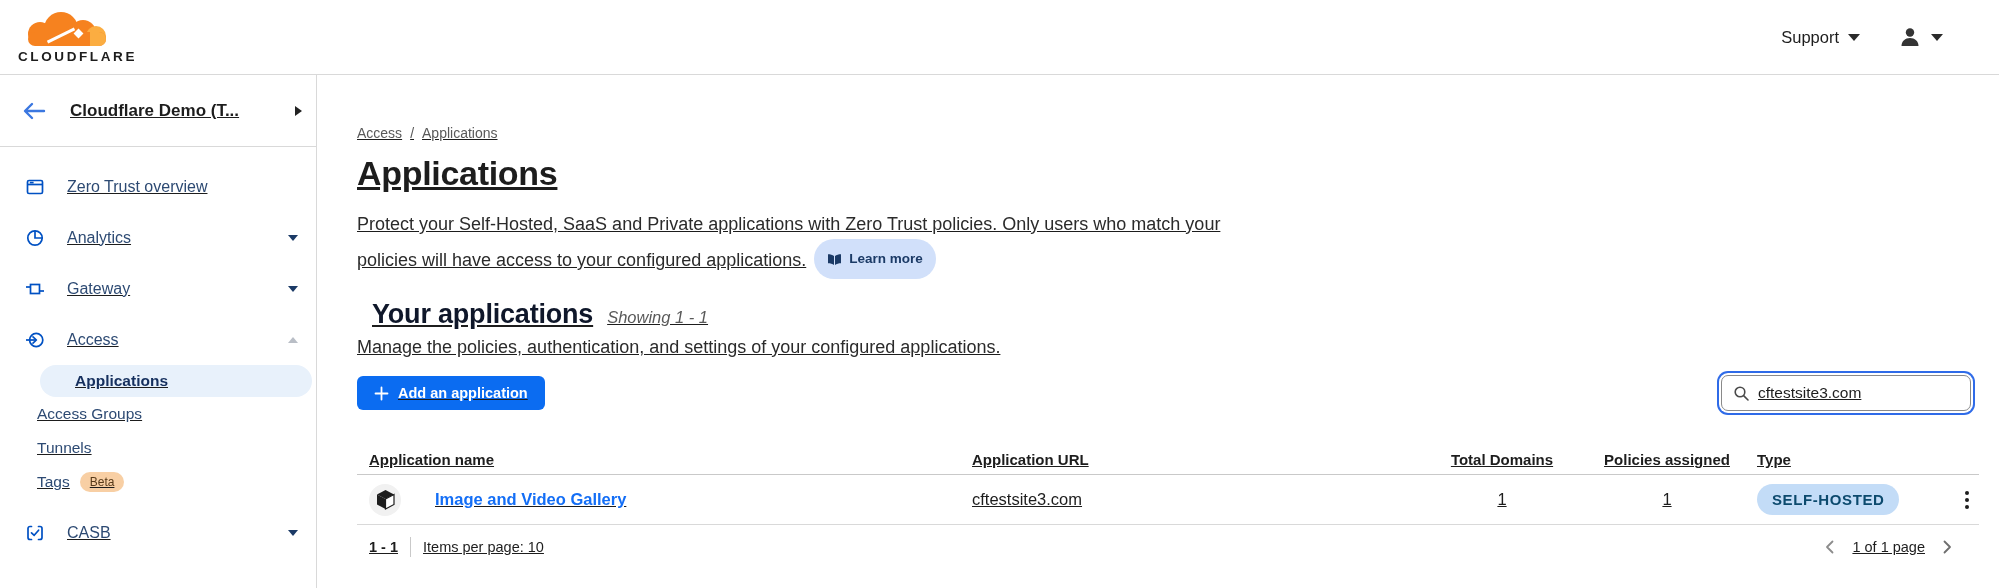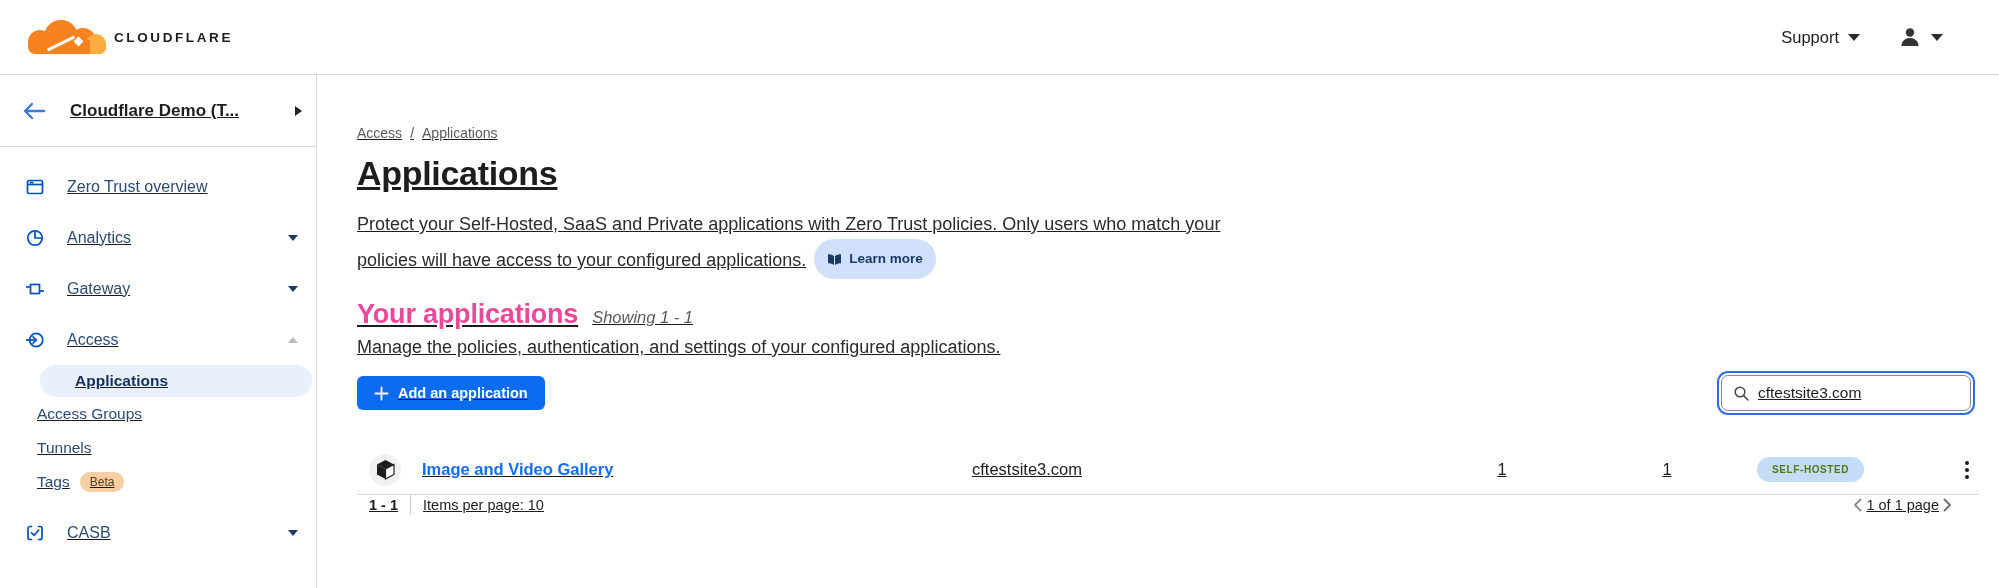--- a/index.html
+++ b/index.html
@@ -11,21 +11,21 @@
   }
 
   
   .topbar {
     height: 75px; display: flex; align-items: center;
     justify-content: space-between;
     padding: 0 56px 0 18px;
     border-bottom: 1px solid #d9d9d9;
     background: #fff;
   }
-  .logo { display: flex; flex-direction: row; align-items: center; cursor: pointer; }
+  .logo { display: flex; flex-direction: column; cursor: pointer; }
   .cloud { position: relative; width: 96px; height: 38px; }
   .cloud .c1 { position:absolute; left:10px; top:12px; width:24px; height:24px; border-radius:50%; background:#f6821f; }
   .cloud .c2 { position:absolute; left:26px; top:2px;  width:34px; height:34px; border-radius:50%; background:#f6821f; }
   .cloud .c3 { position:absolute; left:52px; top:10px; width:26px; height:26px; border-radius:50%; background:#f6821f; }
   .cloud .c4 { position:absolute; left:68px; top:16px; width:20px; height:20px; border-radius:50%; background:#fbad41; }
   .cloud .base { position:absolute; left:10px; top:22px; width:78px; height:14px; border-radius:7px; background:#f6821f; }
   .cloud .base-r { position:absolute; left:72px; top:22px; width:16px; height:14px; border-radius:0 7px 7px 0; background:#fbad41; }
   .cloud .slash { position:absolute; left:28px; top:24px; width:30px; height:3px; background:#fff; transform: rotate(-26deg); }
   .cloud .spark { position:absolute; left:57px; top:20px; width:7px; height:7px; background:#fff; transform: rotate(45deg); }
   .wordmark { font-size: 13.5px; font-weight: bold; letter-spacing: 2.6px; color:#1d1d1d; margin-top: 1px; }
@@ -83,21 +83,21 @@
 
   .page-desc { margin-top: 16px; font-size: 18px; line-height: 30px; color:#2b2b2b; max-width: 880px; }
   .learn-more {
     display:inline-flex; align-items:center; gap:7px; vertical-align: baseline;
     background:#d1e0fa; color:#1b3a66; border-radius:999px;
     font-size: 13.5px; font-weight: bold; padding: 5px 13px; margin-left: 8px;
     cursor:pointer; white-space:nowrap;
   }
 
   .section-head { margin-top: 20px; display:flex; align-items: baseline; gap: 14px; }
-  .section-title { font-size: 27px; font-weight: bold; color:#ec4899; letter-spacing:-0.2px; }
+  .section-title { font-size: 27px; font-weight: bold; color:#0f172a; letter-spacing:-0.2px;margin-left:15px; }
   .showing { font-size: 16.5px; font-style: italic; color:#595959; }
   .section-sub { margin-top: 7px; font-size: 18px; color:#2b2b2b; }
 
   .toolbar { margin-top: 17px; display:flex; align-items:center; justify-content: space-between; }
   .btn-primary {
     display:flex; align-items:center; gap:9px;
     background:#0b6cf1; color:#fff; border:none; border-radius:6px;
     height: 34px; padding: 0 17px; font-size: 14.5px; font-weight: bold;
     font-family: "Liberation Sans", sans-serif; cursor:pointer;
   }
@@ -120,41 +120,41 @@
     display: grid;
     grid-template-columns: 615px 455px 150px 180px 1fr 60px;
     align-items: center;
   }
   .tbl-head { height: 30px; border-bottom: 1px solid #c9c9c9; }
   .th { font-size: 15px; font-weight: bold; color:#1d1d1d; }
   .th.first { padding-left: 12px; }
   .th.center, .td.center { text-align: center; }
   .tbl-row { height: 50px; border-bottom: 1px solid #d9d9d9; }
   .td { font-size: 16.5px; color:#1d1d1d; }
-  .app-cell { display:flex; align-items:center; gap: 21px; padding-left: 12px; text-align: right; }
+  .app-cell { display:flex; align-items:center; gap: 34px; padding-left: 12px; text-align: right; }
   .app-icon-bg {
     width: 32px; height: 32px; border-radius: 50%; background:#f1f1f1;
     display:flex; align-items:center; justify-content:center;
   }
   .app-link { color:#136ef6; font-weight: bold; font-size: 16.5px; text-decoration: none; cursor: pointer; }
   .type-badge {
-    display:inline-block; background:#c3dcf7; color:#4d7c0f;
-    font-size: 10px; font-weight: bold; letter-spacing: 0.6px;
+    display:inline-block; background:#c3dcf7; color:#0c4a6e;
+    font-size: 15px; font-weight: bold; letter-spacing: 0.6px;
     padding: 7px 15px; border-radius: 999px;
   }
   .kebab { display:flex; flex-direction:column; gap:3px; align-items:center; cursor:pointer; justify-self:end; padding: 4px 10px; }
   .kebab i { width:4px; height:4px; border-radius:50%; background:#1d1d1d; }
 
   
-  .tbl-footer { margin-top: 0; display:flex; align-items:center; justify-content: space-between; }
+  .tbl-footer { margin-top: 12px; display:flex; align-items:center; justify-content: space-between; }
   .foot-left { display:flex; align-items:center; padding-left: 12px; font-size: 14.5px; }
   .range { font-weight: bold; }
   .vdiv { width:1px; height: 20px; background:#c9c9c9; margin: 0 12px; }
   .per-page { cursor:pointer; }
-  .pager { display:flex; align-items:flex-end; margin-right: 24px; font-size: 14.5px; color:#1d1d1d; }
+  .pager { display:flex; align-items:flex-end; gap: 14px; margin-right: 24px; font-size: 14.5px; color:#1d1d1d; }
   .pg-btn { cursor:pointer; display:flex; align-items:center; }
 </style>
 </head>
 <body>
 
 <header class="topbar">
   <div class="logo">
     <div class="cloud">
       <span class="c1"></span>
         <span class="c2"></span>
@@ -305,20 +305,28 @@
       <div class="search-wrap">
         <svg class="search-icon" width="17" height="17" viewBox="0 0 17 17">
           <circle cx="7" cy="7" r="4.8" fill="none" stroke="#4a4a4a" stroke-width="1.6"></circle>
           <line x1="10.6" y1="10.6" x2="15" y2="15" stroke="#4a4a4a" stroke-width="1.6" stroke-linecap="round"></line>
         </svg>
         <input type="text" value="cftestsite3.com" style="">
       </div>
     </div>
 
     <div class="tbl">
+      <div class="tbl-grid tbl-head">
+        <div class="th first">Application name</div>
+        <div class="th">Application URL</div>
+        <div class="th center">Total Domains</div>
+        <div class="th center">Policies assigned</div>
+        <div class="th">Type</div>
+        <div class="th"></div>
+      </div>
 
       <div class="tbl-grid tbl-row">
         <div class="td app-cell">
           <span class="app-icon-bg">
             <svg width="19" height="21" viewBox="0 0 19 21">
               <polygon points="9.5,1 18,5.5 9.5,10 1,5.5" fill="#1d1d1d"></polygon>
               <polygon points="1,5.5 9.5,10 9.5,20 1,15.5" fill="#1d1d1d"></polygon>
               <polygon points="18,5.5 9.5,10 9.5,20 18,15.5" fill="#ffffff" stroke="#1d1d1d" stroke-width="1.2"></polygon>
             </svg>
           </span>

